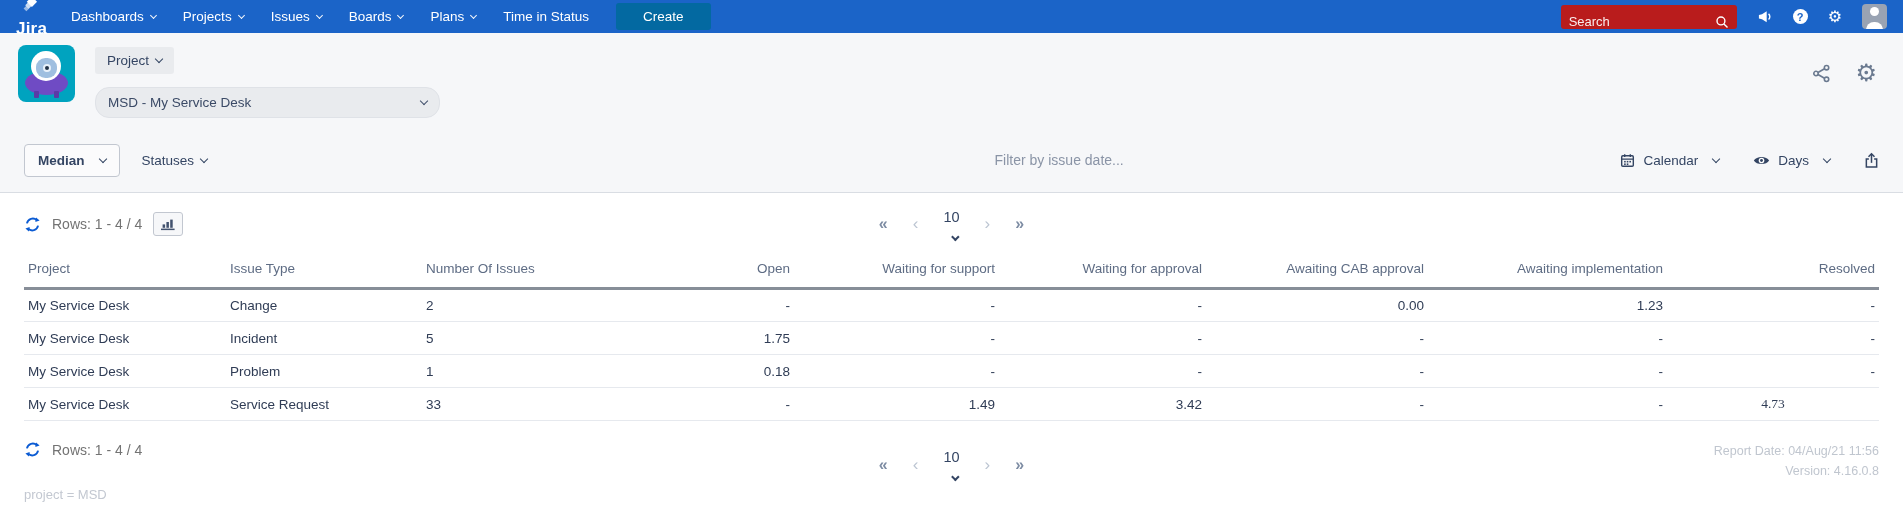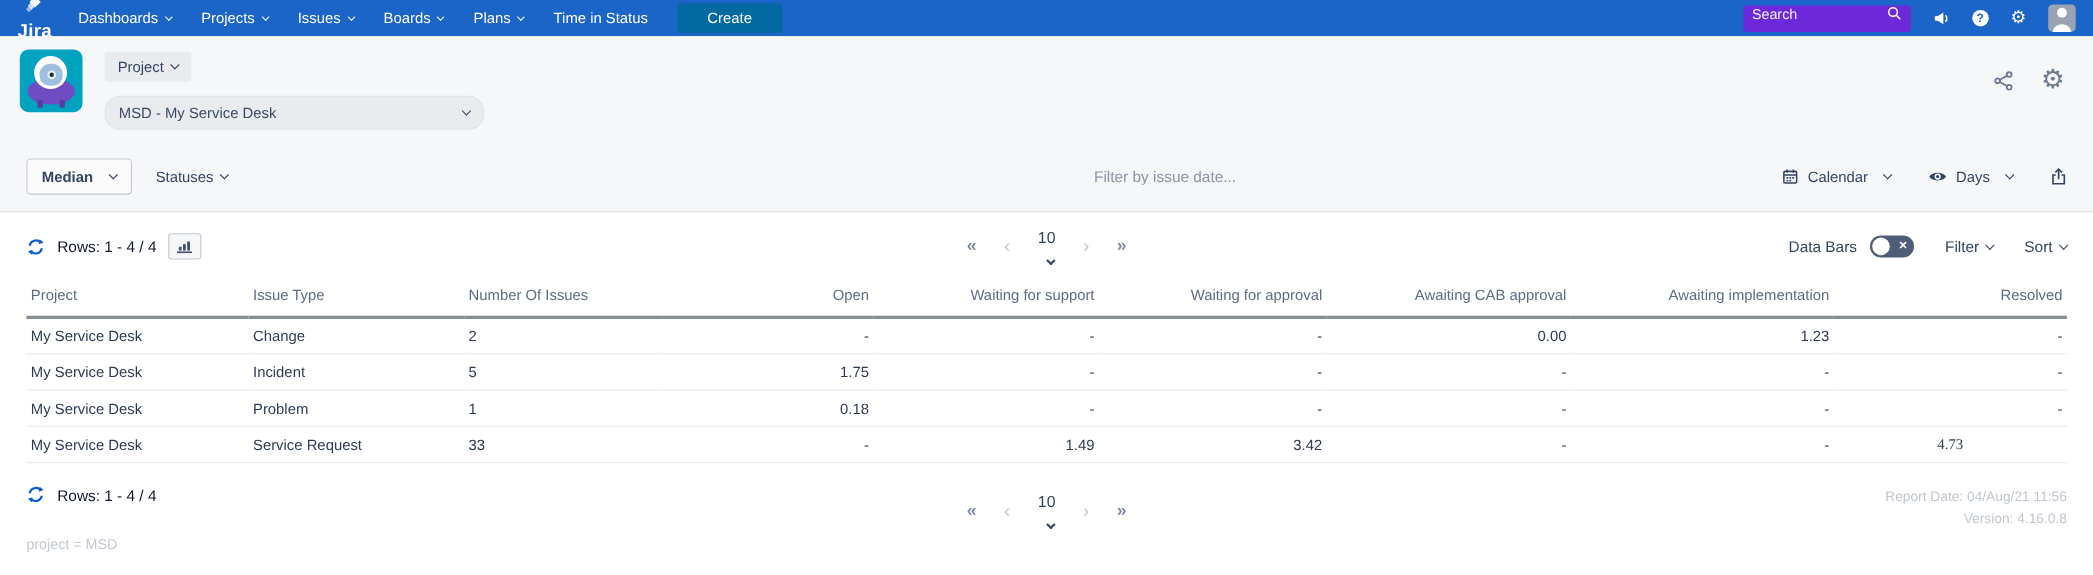--- a/index.html
+++ b/index.html
@@ -11,21 +11,21 @@
   .navbar{height:33px;background:#1b64c8;display:flex;align-items:center;padding:0 16px;color:#fff;}
   .nav-left{display:flex;align-items:center;}
   .logo{display:flex;align-items:center;gap:5px;margin-right:24px;flex-direction:column;}
   .logo-text{font-size:17px;font-weight:bold;color:#fff;letter-spacing:.2px;}
   .nav-menu{display:flex;align-items:center;}
   .nav-item{font-size:13.5px;color:#fff;margin-right:27px;white-space:nowrap;display:inline-flex;align-items:center;}
   .chev{display:inline-block;width:6px;height:6px;border-right:1.8px solid currentColor;border-bottom:1.8px solid currentColor;transform:rotate(45deg);margin-left:7px;margin-top:-3px;}
   .nav-item .chev{width:5px;height:5px;opacity:.95;}
   .create-btn{background:#0369a1;color:#fff;border:none;border-radius:3px;font-size:13.5px;padding:6px 27px;font-family:inherit;}
   .nav-right{margin-left:auto;display:flex;align-items:center;gap:20px;}
-  .searchbox{width:152px;height:24px;background:#6d28d9;border-radius:3px;display:flex;align-items:flex-start;padding:0 8px;}
+  .searchbox{width:176px;height:24px;background:#b91c1c;border-radius:3px;display:flex;align-items:flex-end;padding:0 8px;}
   .searchbox input{flex:1;background:transparent;border:none;outline:none;color:#fff;font-size:13px;font-family:inherit;min-width:0;}
   .searchbox input::placeholder{color:rgba(255,255,255,.92);}
   .nav-ico{display:inline-flex;align-items:center;justify-content:center;}
   .help-badge{width:15px;height:15px;border-radius:50%;background:#fff;color:#1b64c8;font-size:11px;font-weight:bold;display:inline-flex;align-items:center;justify-content:center;}
   .gear-white{font-size:16px;color:#fff;line-height:1;}
   .avatar{width:25px;height:25px;border-radius:4px;background:#99a3b3;position:relative;overflow:hidden;}
   .avatar::before{content:"";position:absolute;top:3px;left:8px;width:9px;height:9px;border-radius:50%;background:#fff;}
   .avatar::after{content:"";position:absolute;bottom:-4px;left:4px;width:17px;height:11px;border-radius:8px 8px 0 0;background:#fff;}
 
   
@@ -52,21 +52,21 @@
   .tool-plain{display:inline-flex;align-items:center;margin-left:22px;font-size:13.5px;color:#344563;}
   .filter-center{flex:1;display:flex;justify-content:center;}
   .filter-center input{width:420px;border:none;background:transparent;outline:none;text-align:right;font-size:14px;font-family:inherit;color:#344563;}
   .filter-center input::placeholder{color:#8a94a6;}
   .tool-right{display:flex;align-items:center;gap:34px;}
   .tool-group{display:inline-flex;align-items:center;gap:8px;font-size:13.5px;color:#344563;}
 
   
   .listbar{position:relative;display:flex;align-items:center;height:42px;margin-top:10px;padding:0 24px;}
   .rows-cluster{display:inline-flex;align-items:center;gap:11px;}
-  .rows-label{font-size:14px;color:#0f172a;}
+  .rows-label{font-size:14px;color:#737373;}
   .chart-btn{width:30px;height:24px;border:1px solid #c2c7d0;border-radius:3px;background:#f6f7f9;display:inline-flex;align-items:center;justify-content:center;}
   .pagination{position:absolute;left:50%;transform:translateX(-50%);display:flex;align-items:center;gap:25px;}
   .pg-end{font-size:16px;font-weight:bold;color:#7d8ca3;}
   .pg-step{font-size:17px;color:#bcc5d2;}
   .pg-size{display:inline-flex;align-items:center;gap:11px;font-size:14.5px;color:#344563;flex-direction:column;}
   .pg-size .chev{border-width:2.2px;margin-top:-2px;}
   .bars-cluster{margin-left:auto;display:flex;align-items:center;}
   .bars-label{font-size:14px;color:#344563;margin-right:12px;}
   .toggle{width:40px;height:20px;border-radius:11px;background:#4f5e78;position:relative;display:inline-block;}
   .toggle .knob{position:absolute;left:2px;top:2px;width:16px;height:16px;border-radius:50%;background:#fff;}
@@ -237,35 +237,20 @@
   <span class="pagination" data-interactable="false">
     <span class="pg-end" data-interactable="true">«</span>
     <span class="pg-step" data-interactable="true">‹</span>
     <span class="pg-size" data-interactable="true">
       <span data-interactable="false">10</span>
       <i class="chev" data-interactable="false"></i>
     </span>
     <span class="pg-step" data-interactable="true">›</span>
     <span class="pg-end" data-interactable="true">»</span>
   </span>
-  <span class="bars-cluster" data-interactable="false">
-    <span class="bars-label" data-interactable="false">Data Bars</span>
-    <span class="toggle" data-interactable="true">
-      <span class="knob" data-interactable="false"></span>
-      <i class="x" data-interactable="false">✕</i>
-    </span>
-    <span class="drop-plain" data-interactable="true">
-      <span data-interactable="false">Filter</span>
-      <i class="chev" data-interactable="false"></i>
-    </span>
-    <span class="drop-plain" data-interactable="true">
-      <span data-interactable="false">Sort</span>
-      <i class="chev" data-interactable="false"></i>
-    </span>
-  </span>
 </div>
 
 <table class="report" data-interactable="false">
   <thead>
       <tr data-interactable="false">
         <th data-interactable="true" style="text-align: left;">Project</th>
         <th data-interactable="true" style="text-align: left;">Issue Type</th>
         <th data-interactable="true" style="text-align: left;">Number Of Issues</th>
         <th data-interactable="true" style="text-align: right;">Open</th>
         <th data-interactable="true" style="text-align: right;">Waiting for support</th>

